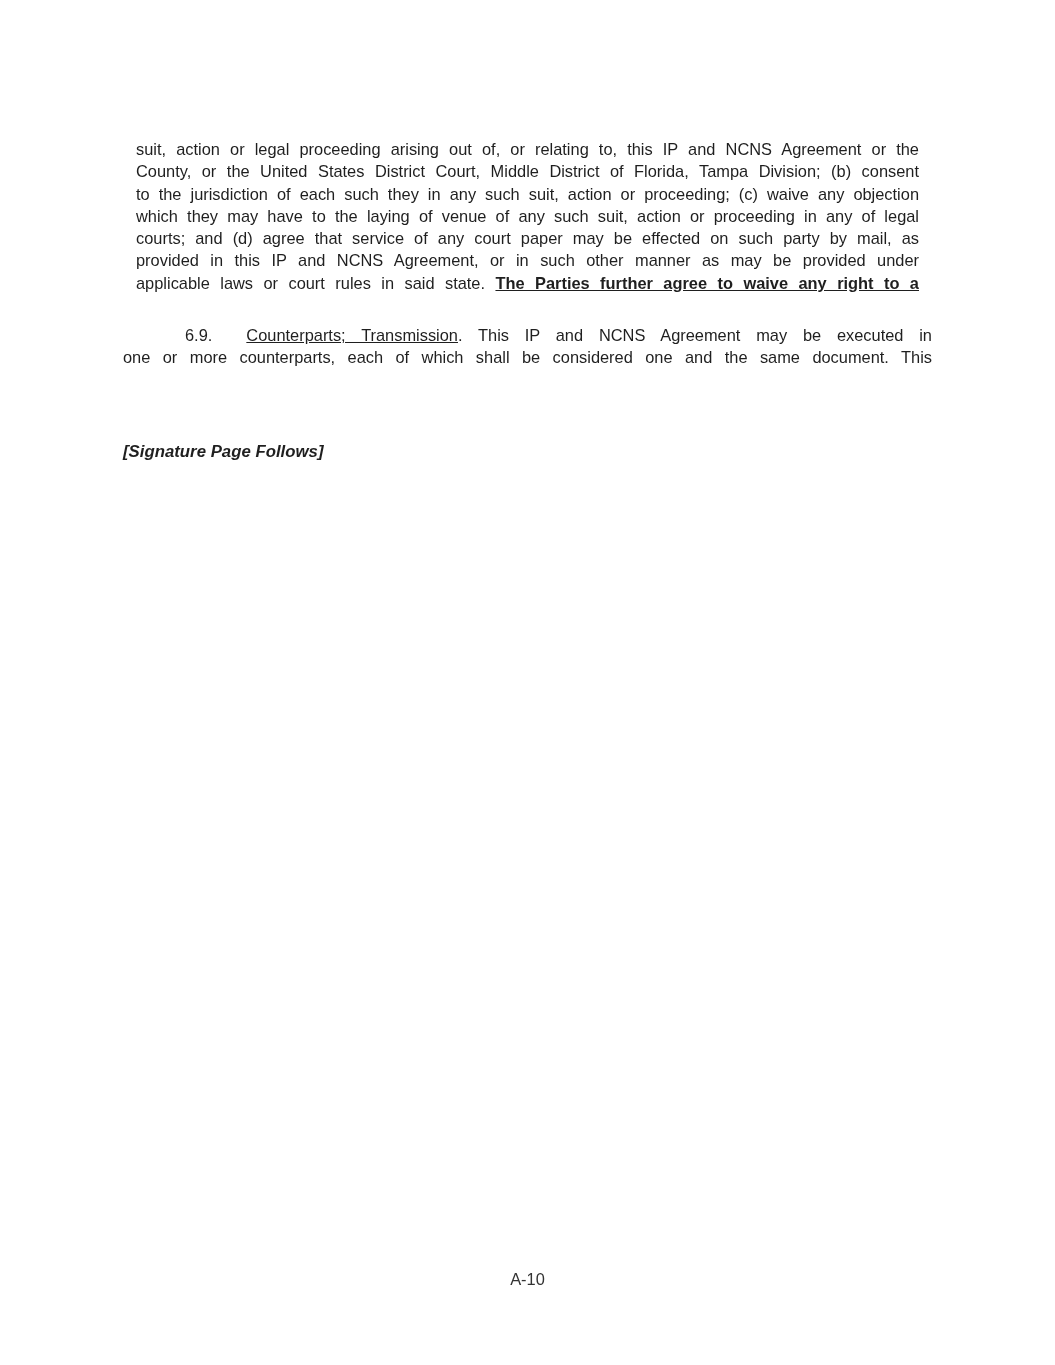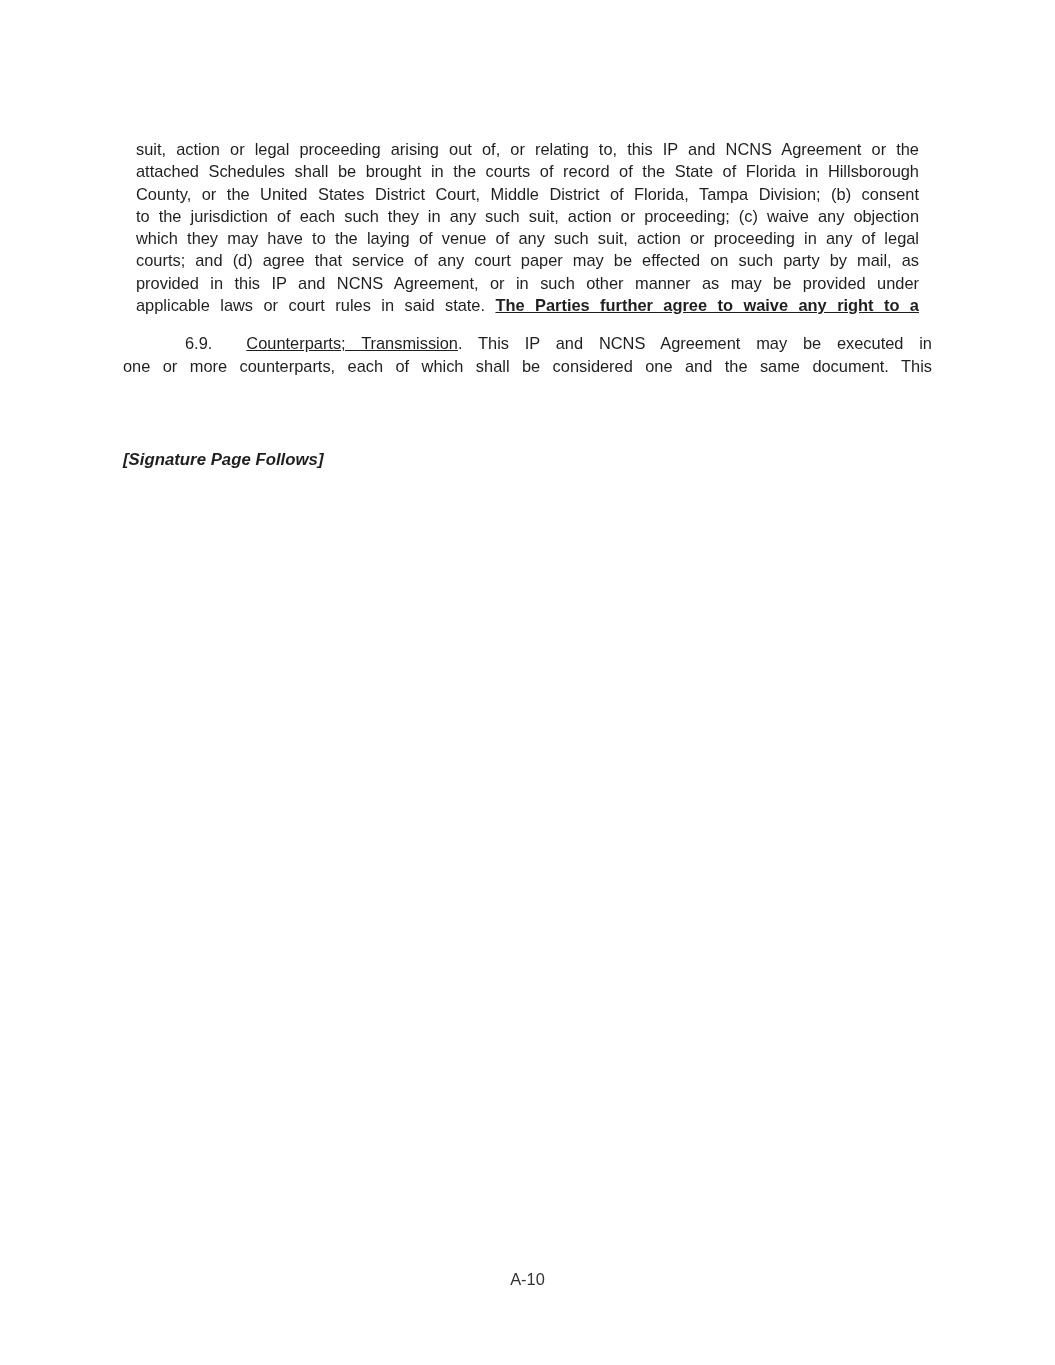--- a/index.html
+++ b/index.html
@@ -22,21 +22,21 @@
   }
   .content {
     position: absolute;
     left: 123px;
     top: 125px;
     width: 809px;
     font-size: 16.4px;
     line-height: 22.3px;
   }
   .para { margin: 13px; }
-  .para-section { margin: 16px 0 0 0; }
+  .para-section { margin: 30px 0 0 0; }
   .line {
     text-align: justify;
     text-align-last: justify;
   }
   .line-last {
     text-align: left;
     text-align-last: left;
   }
   .bold-underline {
     font-weight: bold;
@@ -69,21 +69,20 @@
   }
 </style>
 </head>
 <body>
 
 <div class="page">
   <div class="content">
 
     <p class="para">
       <span class="line" style="display:block">suit, action or legal proceeding arising out of, or relating to, this IP and NCNS Agreement or the</span>
-      <span class="line" style="display:block">attached Schedules shall be brought in the courts of record of the State of Florida in Hillsborough</span>
       <span class="line" style="display:block">County, or the United States District Court, Middle District of Florida, Tampa Division; (b) consent</span>
       <span class="line" style="display:block">to the jurisdiction of each such they in any such suit, action or proceeding; (c) waive any objection</span>
       <span class="line" style="display:block">which they may have to the laying of venue of any such suit, action or proceeding in any of legal</span>
       <span class="line" style="display:block">courts; and (d) agree that service of any court paper may be effected on such party by mail, as</span>
       <span class="line" style="display:block">provided in this IP and NCNS Agreement, or in such other manner as may be provided under</span>
       <span class="line" style="display:block"><span>applicable laws or court rules in said state. </span> <span class="bold-underline">The Parties further agree to waive any right to a</span></span>
     </p>
 
     <p class="para para-section">
       <span class="line indent-first" style="display:block"><span class="section-number">6.9.</span><span class="underline">Counterparts; Transmission</span><span>.  This IP and NCNS Agreement may be executed in</span></span>

